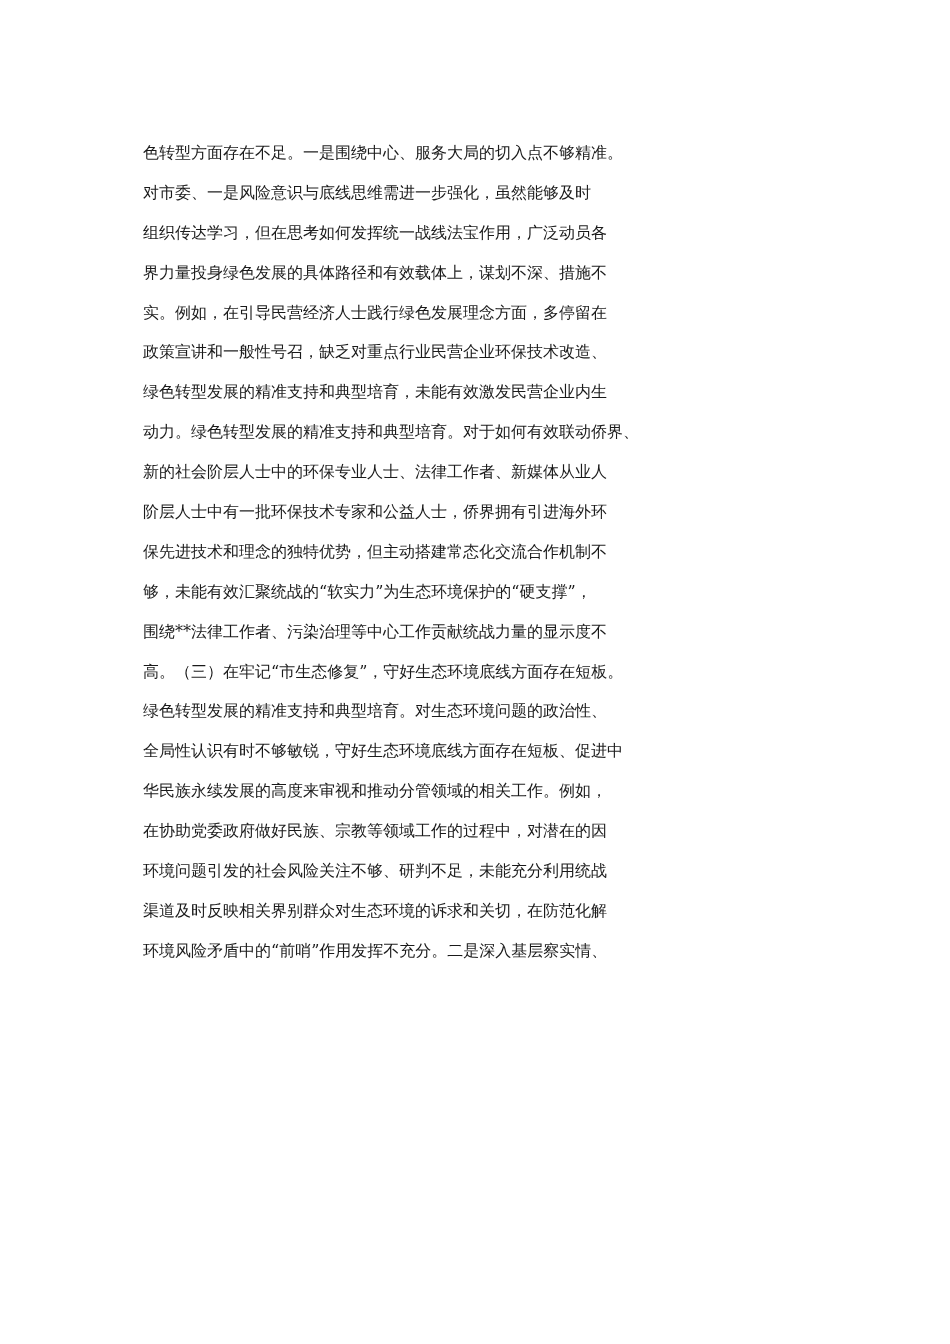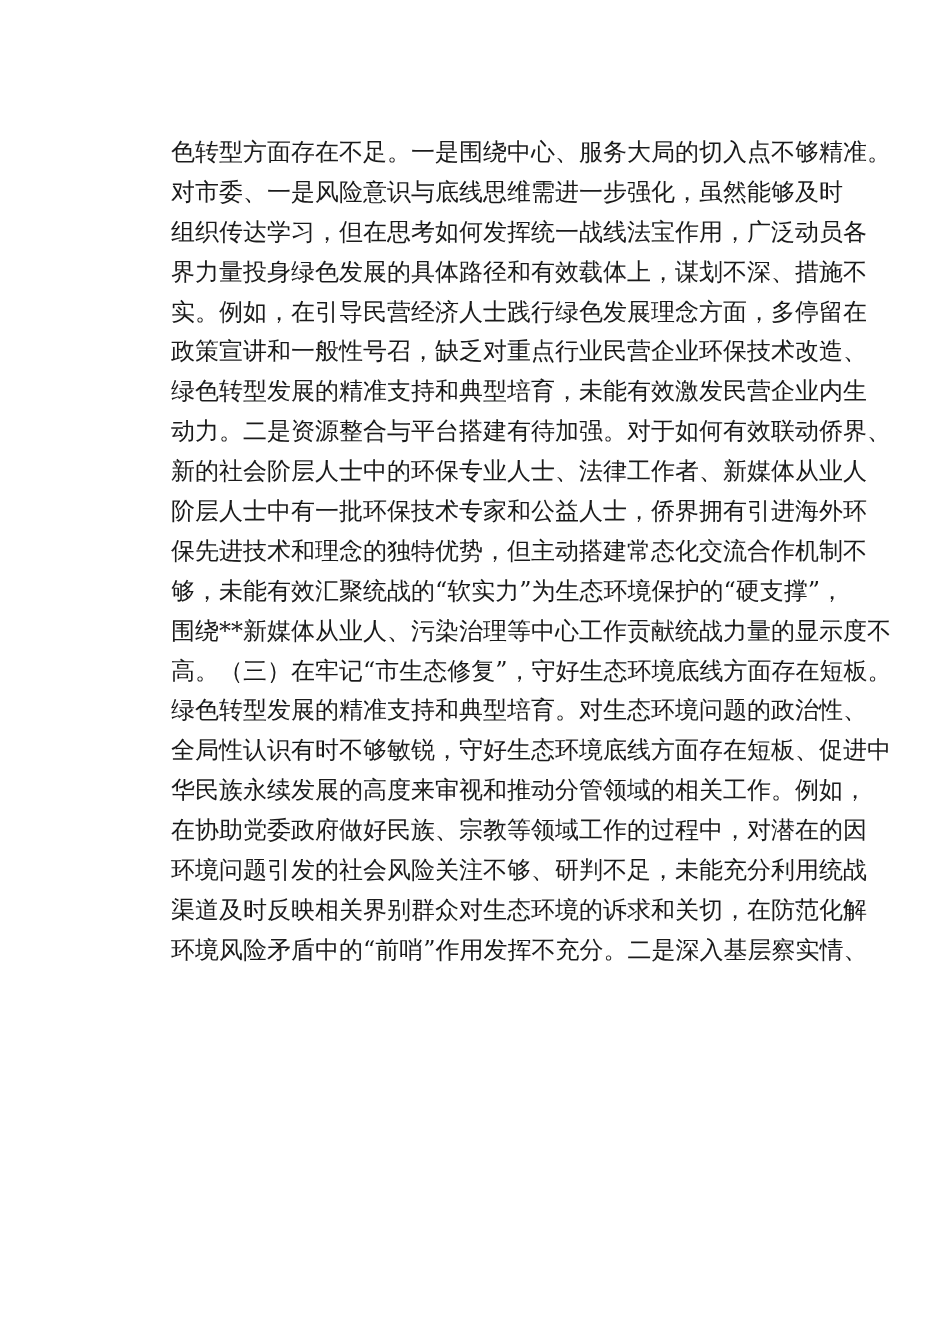--- a/index.html
+++ b/index.html
@@ -25,45 +25,44 @@
       position: absolute;
       left: 143px;
       top: 133px;
       width: 700px;
     }
     .line {
       display: block;
       height: 39.9px;
       line-height: 39.9px;
       font-family: "DejaVu Serif", "Liberation Serif", serif;
-      font-size: 24px;
+      font-size: 16px;
       color: #1a1a1a;
       white-space: nowrap;
       letter-spacing: 0px;
-      margin-left: 28px;
     }
   </style>
 </head>
 <body>
 
 <div class="page">
   <div class="text-block">
     <span class="line">色转型方面存在不足。一是围绕中心、服务大局的切入点不够精准。</span>
     <span class="line">对市委、一是风险意识与底线思维需进一步强化，虽然能够及时</span>
     <span class="line">组织传达学习，但在思考如何发挥统一战线法宝作用，广泛动员各</span>
     <span class="line">界力量投身绿色发展的具体路径和有效载体上，谋划不深、措施不</span>
     <span class="line">实。例如，在引导民营经济人士践行绿色发展理念方面，多停留在</span>
     <span class="line">政策宣讲和一般性号召，缺乏对重点行业民营企业环保技术改造、</span>
     <span class="line">绿色转型发展的精准支持和典型培育，未能有效激发民营企业内生</span>
-    <span class="line">动力。二是资源整合与平台搭建有待加强。对于如何有效联动侨界、</span>
+    <span class="line">动力。绿色转型发展的精准支持和典型培育。对于如何有效联动侨界、</span>
     <span class="line">新的社会阶层人士中的环保专业人士、法律工作者、新媒体从业人</span>
     <span class="line">阶层人士中有一批环保技术专家和公益人士，侨界拥有引进海外环</span>
     <span class="line">保先进技术和理念的独特优势，但主动搭建常态化交流合作机制不</span>
     <span class="line">够，未能有效汇聚统战的“软实力”为生态环境保护的“硬支撑”，</span>
-    <span class="line">围绕**新媒体从业人、污染治理等中心工作贡献统战力量的显示度不</span>
+    <span class="line">围绕**法律工作者、污染治理等中心工作贡献统战力量的显示度不</span>
     <span class="line">高。（三）在牢记“市生态修复”，守好生态环境底线方面存在短板。</span>
     <span class="line">绿色转型发展的精准支持和典型培育。对生态环境问题的政治性、</span>
     <span class="line">全局性认识有时不够敏锐，守好生态环境底线方面存在短板、促进中</span>
     <span class="line">华民族永续发展的高度来审视和推动分管领域的相关工作。例如，</span>
     <span class="line">在协助党委政府做好民族、宗教等领域工作的过程中，对潜在的因</span>
     <span class="line">环境问题引发的社会风险关注不够、研判不足，未能充分利用统战</span>
     <span class="line">渠道及时反映相关界别群众对生态环境的诉求和关切，在防范化解</span>
     <span class="line">环境风险矛盾中的“前哨”作用发挥不充分。二是深入基层察实情、</span>
   </div>
 </div>

